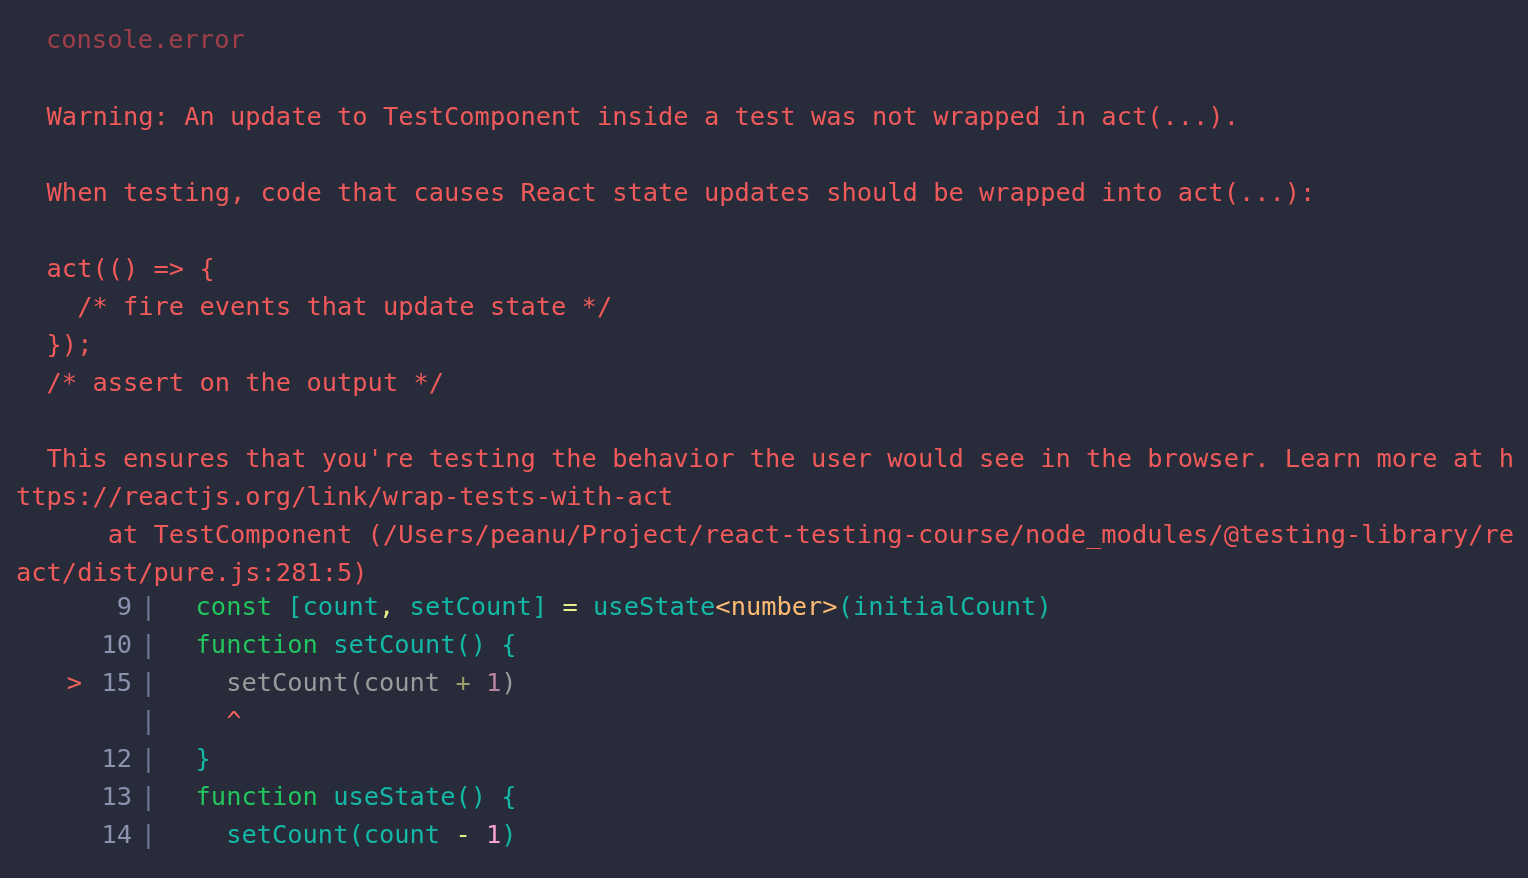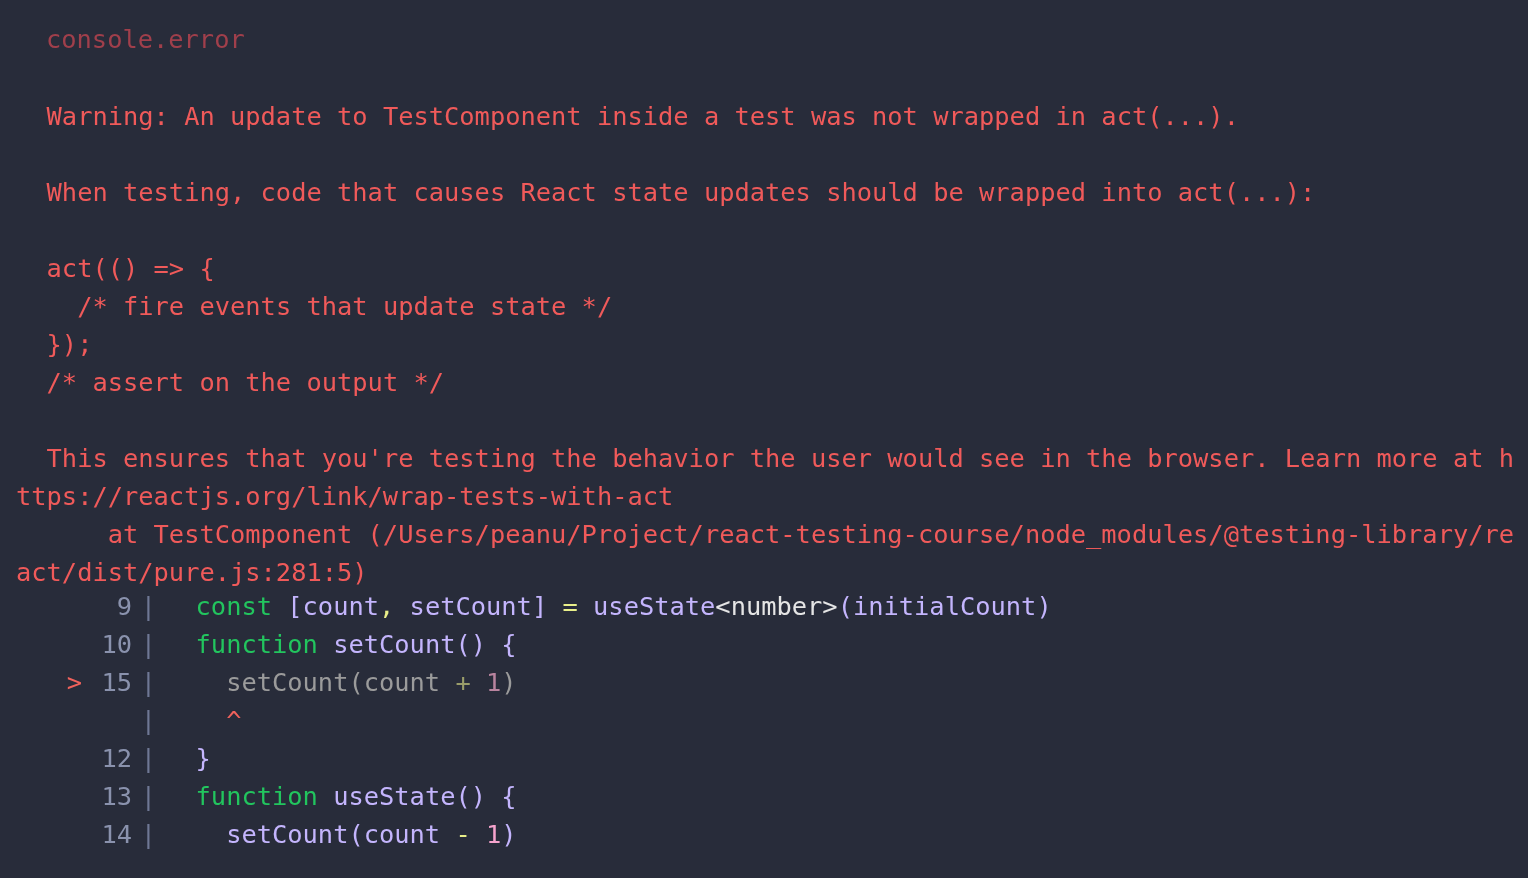--- a/index.html
+++ b/index.html
@@ -93,23 +93,23 @@
     color: #6f7895;
     flex: 0 0 auto;
   }
   .code-text {
     flex: 1 1 auto;
     white-space: pre;
   }
 
   
   .tok-kw      { color: #22c55e; }
-  .tok-plain   { color: #c4b5fd; }
+  .tok-plain   { color: #14b8a6; }
   .tok-op      { color: #e9ef8a; }
-  .tok-type    { color: #e5e5e5; }
+  .tok-type    { color: #fdba74; }
   .tok-num     { color: #f6a3cd; }
 
   
   .dim .tok-plain { color: #9b9b9b; }
   .dim .tok-op    { color: #9a9d6a; }
   .dim .tok-num   { color: #b9849f; }
 
   .caret-cell {
     color: #f0625c;
   }

